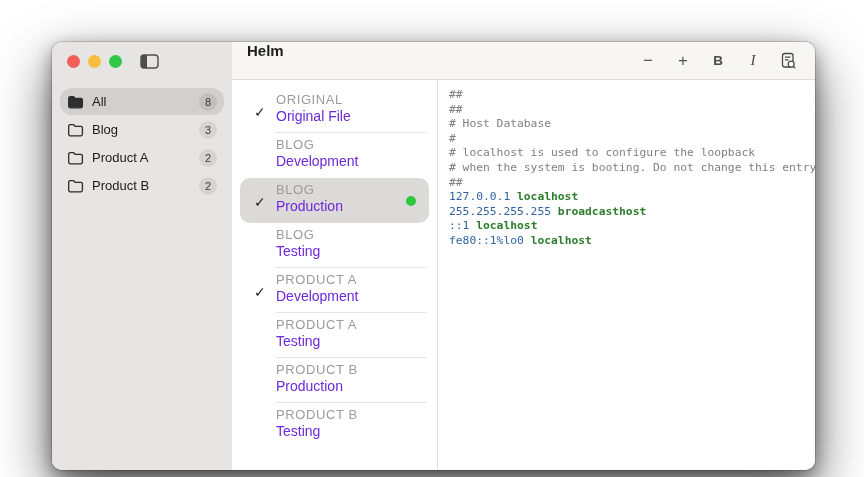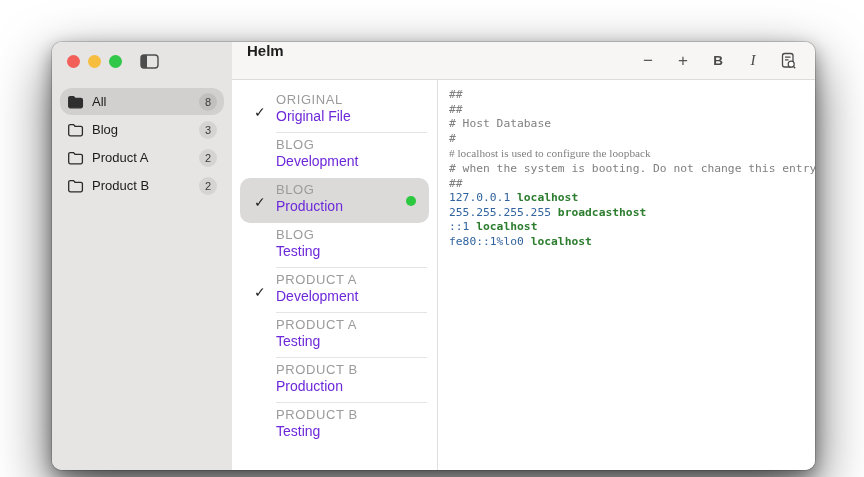--- a/index.html
+++ b/index.html
@@ -222,21 +222,21 @@
     </span>
 
   </div>
 </section>
         <section class="editor">
           <div id="editor-content">
               <div class="code-line"><span class="tok-comment" style="color: rgb(128, 128, 128);">##</span></div>
               <div class="code-line"><span class="tok-comment" style="color: rgb(128, 128, 128);">##</span></div>
               <div class="code-line"><span class="tok-comment" style="color: rgb(128, 128, 128);"># Host Database</span></div>
               <div class="code-line"><span class="tok-comment" style="color: rgb(128, 128, 128);">#</span></div>
-              <div class="code-line"><span class="tok-comment" style="color: rgb(128, 128, 128); font-family: Liberation Serif, serif;"># localhost is used to configure the loopback</span></div>
+              <div class="code-line"><span class="tok-comment" style="color: rgb(128, 128, 128);"># localhost is used to configure the loopback</span></div>
               <div class="code-line"><span class="tok-comment" style="color: rgb(128, 128, 128);"># when the system is booting. Do not change this entry</span></div>
               <div class="code-line"><span class="tok-comment" style="color: rgb(128, 128, 128);">##</span></div>
               <div class="code-line"><span class="tok-ip" style="color: rgb(49, 99, 159);">127.0.0.1 </span><span class="tok-host" style="color: rgb(45, 125, 47);">localhost</span></div>
               <div class="code-line"><span class="tok-ip" style="color: rgb(49, 99, 159);">255.255.255.255 </span><span class="tok-host" style="color: rgb(45, 125, 47); text-align: right;">broadcasthost</span></div>
               <div class="code-line"><span class="tok-ip" style="color: rgb(49, 99, 159);">::1 </span><span class="tok-host" style="color: rgb(45, 125, 47);">localhost</span></div>
               <div class="code-line"><span class="tok-ip" style="color: rgb(49, 99, 159);">fe80::1%lo0 </span><span class="tok-host" style="color: rgb(45, 125, 47);">localhost</span></div>
             </div>
         </section>
       </div>
     </div>

